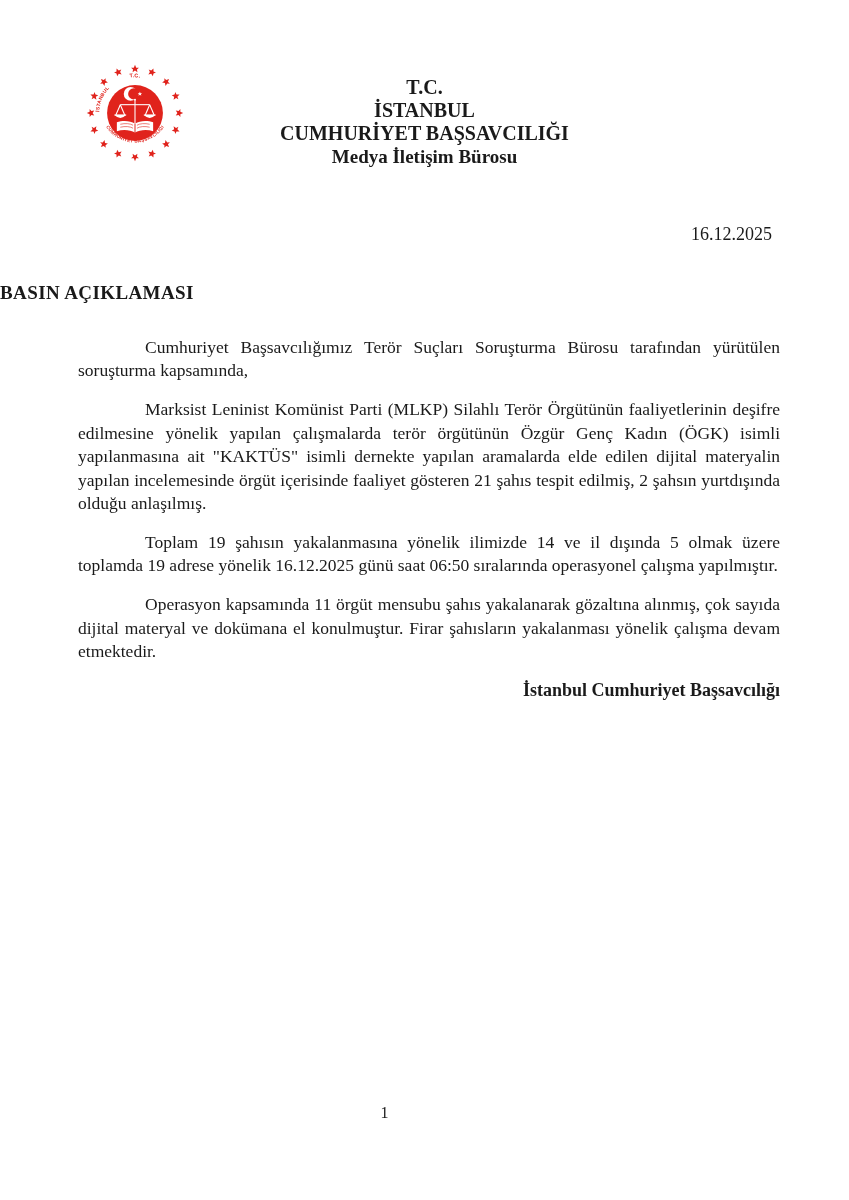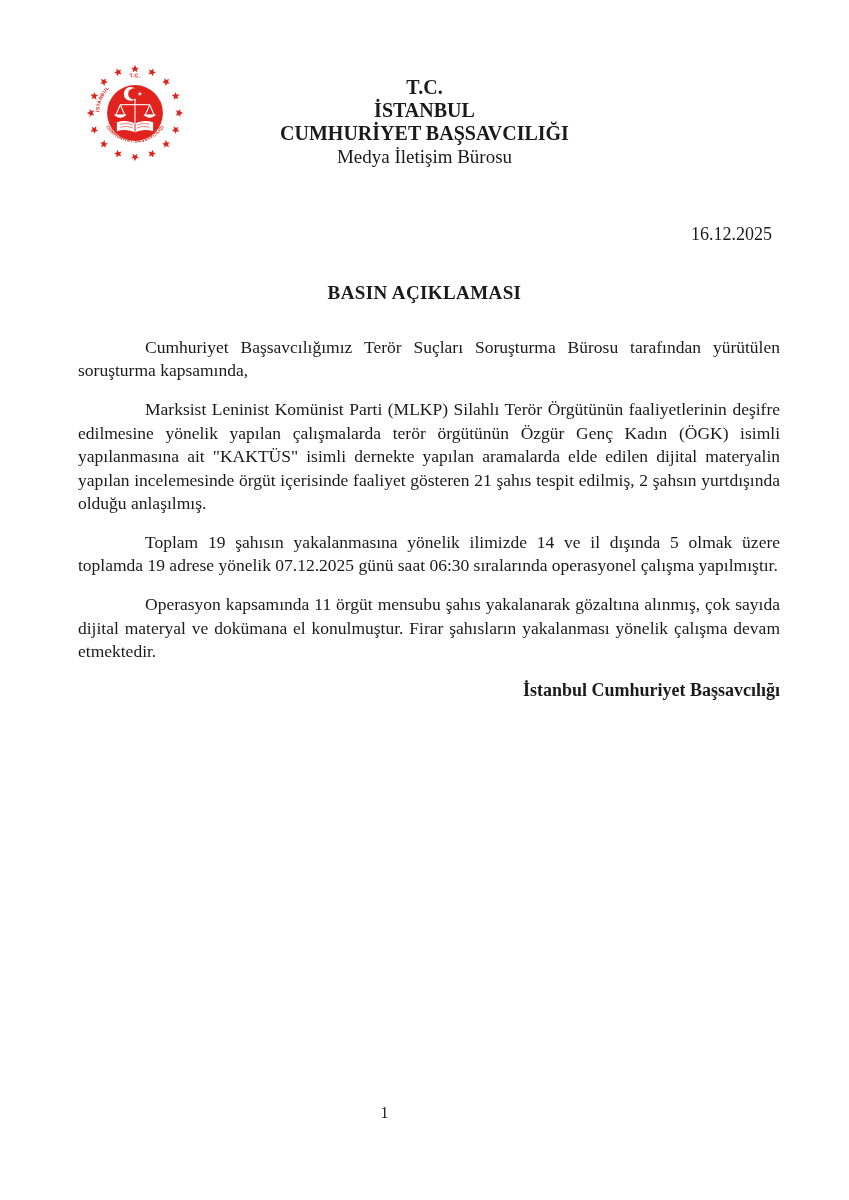--- a/index.html
+++ b/index.html
@@ -22,33 +22,32 @@
     height: 98px;
   }
   .seal-text {
     font-family: "Liberation Sans", "DejaVu Sans", sans-serif;
     font-weight: 700;
     letter-spacing: 0.25px;
   }
   
   .header { padding-top: 76px; text-align: center; }
   .h-line { font-weight: 700; font-size: 20px; line-height: 23px; }
-  .h-sub  { font-weight: 400; font-size: 19px; line-height: 23px; }
+  .h-sub  { font-weight: 700; font-size: 19px; line-height: 23px; }
   
   .date-row {
     margin-top: 55px;
     padding-right: 77px;
     text-align: right;
     font-size: 18px;
     line-height: 22px;
   }
   
   .title-row {
     margin-top: 37px;
-    text-align: center;
     font-weight: 700;
     font-size: 19px;
     line-height: 22px;
     letter-spacing: 0.4px;
   }
   
   .content {
     margin: 0 69px 0 78px;
     font-size: 17.5px;
     line-height: 23.4px;
@@ -154,20 +153,20 @@
     <div class="h-sub">Medya İletişim Bürosu</div>
   </div>
 
   <div class="date-row">16.12.2025</div>
 
   <div class="title-row">BASIN AÇIKLAMASI</div>
 
   <div class="content">
     <p class="first">Cumhuriyet Başsavcılığımız Terör Suçları Soruşturma Bürosu tarafından yürütülen soruşturma kapsamında,</p>
     <p>Marksist Leninist Komünist Parti (MLKP) Silahlı Terör Örgütünün faaliyetlerinin deşifre edilmesine yönelik yapılan çalışmalarda terör örgütünün Özgür Genç Kadın (ÖGK) isimli yapılanmasına ait "KAKTÜS" isimli dernekte yapılan aramalarda elde edilen dijital materyalin yapılan incelemesinde örgüt içerisinde faaliyet gösteren 21 şahıs tespit edilmiş, 2 şahsın yurtdışında olduğu anlaşılmış.</p>
-    <p>Toplam 19 şahısın yakalanmasına yönelik ilimizde 14 ve il dışında 5 olmak üzere toplamda 19 adrese yönelik 07.12.2025 günü saat 06:30 sıralarında operasyonel çalışma yapılmıştır.</p>
+    <p>Toplam 19 şahısın yakalanmasına yönelik ilimizde 14 ve il dışında 5 olmak üzere toplamda 19 adrese yönelik 16.12.2025 günü saat 06:50 sıralarında operasyonel çalışma yapılmıştır.</p>
     <p>Operasyon kapsamında 11 örgüt mensubu şahıs yakalanarak gözaltına alınmış, çok sayıda dijital materyal ve dokümana el konulmuştur. Firar şahısların yakalanması yönelik çalışma devam etmektedir.</p>
     <div class="signature">İstanbul Cumhuriyet Başsavcılığı</div>
   </div>
 
   <div class="page-number">1</div>
 
 </div>
 
 </body></html>

